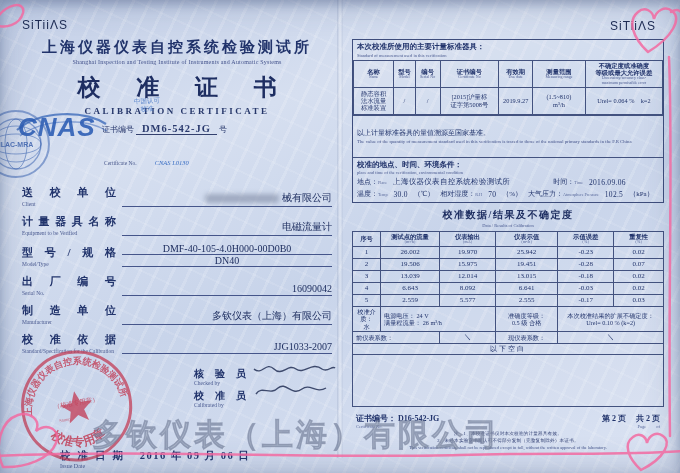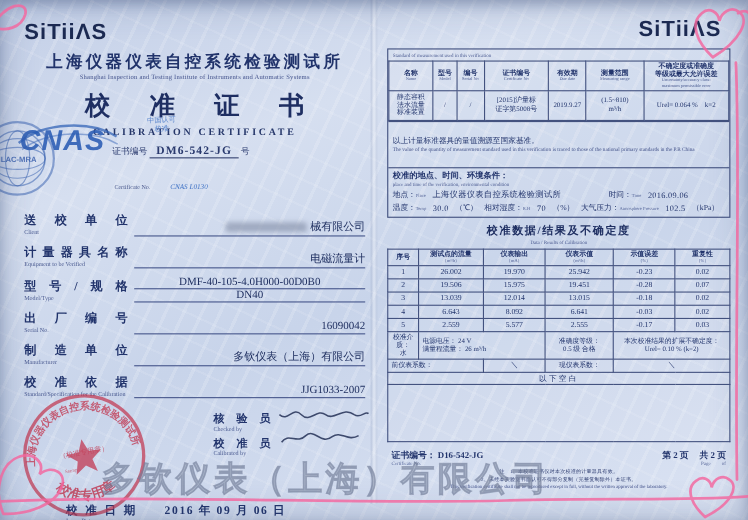--- a/index.html
+++ b/index.html
@@ -10,21 +10,21 @@
   repeating-linear-gradient(115deg, rgba(255,255,255,.16) 0 3px, rgba(255,255,255,0) 3px 15px),
   repeating-linear-gradient(25deg, rgba(255,255,255,.10) 0 2px, rgba(255,255,255,0) 2px 22px),
   linear-gradient(160deg,#c3cfe7 0%,#d6dff0 28%,#c8d4ea 55%,#dbe3f3 100%);}
 #canvas::before{content:'';position:absolute;inset:0;z-index:50;pointer-events:none;
  box-shadow:inset 0 0 34px rgba(45,65,110,.32), inset 0 4px 10px rgba(45,65,110,.28);}
 .crease{position:absolute;left:337px;top:0;width:6px;height:458px;z-index:5;
  background:linear-gradient(90deg,rgba(80,100,145,.18),rgba(255,255,255,.35),rgba(80,100,145,.10));}
 
 
 .pageL{position:absolute;left:0;top:0;width:340px;height:473px;padding:18px 8px 0 22px;z-index:10}
-.logo{font-family:"Liberation Sans",sans-serif;font-weight:bold;font-size:20px;letter-spacing:1px;color:#1c2a52}
+.logo{font-family:"Liberation Sans",sans-serif;font-weight:normal;font-size:12px;letter-spacing:1px;color:#1c2a52}
 .instCn{text-align:center;font-size:15px;font-weight:bold;letter-spacing:3px;margin-top:6px;color:#21336b}
 .instEn{text-align:center;font-size:6px;color:#44538c;margin-top:2px;letter-spacing:.2px}
 .titleCn{text-align:center;font-size:23px;font-weight:bold;letter-spacing:15px;text-indent:15px;margin-top:7px;color:#1e2e62}
 .titleWrap{position:relative}
 .titleEn{text-align:center;font-size:9px;font-weight:bold;letter-spacing:2.5px;margin-top:3px;color:#26376a;
  font-family:"Liberation Serif",serif}
 .blueMark{position:absolute;left:112px;top:-9px;color:#3b6fc4;opacity:.8;transform:rotate(-3deg);
  font-size:6.5px;line-height:1.2;text-align:center;z-index:3}
 .certRow{margin:7px 0 16px 80px;font-size:8px;color:#2a3a6e;white-space:nowrap}
 .certNo{font-size:10.5px;font-weight:bold;letter-spacing:1px;border-bottom:1px solid #33406e;padding:0 6px}
@@ -46,21 +46,21 @@
 .blurBlob{display:inline-block;width:74px;height:9px;background:#8f9ab2;border-radius:2px;filter:blur(2.5px);
  opacity:.75;vertical-align:middle;margin-right:3px}
 .sigZone{position:relative;height:86px;margin-top:2px}
 .seal{position:absolute;left:-6px;top:-16px;transform:rotate(-10deg);opacity:.92}
 .sigs{position:absolute;left:172px;top:2px;width:146px}
 .sigRow{position:relative;height:22px}
 .sigLab{display:inline-block;width:52px;font-size:10px;font-weight:bold;text-align:justify;text-align-last:justify;color:#22346c}
 .sigEn{font-size:5.5px;color:#4a5a90;margin-top:-1px}
 .sigInk{position:absolute;left:56px;top:-4px}
 .dateRow{margin:2px 0 0 38px;font-size:10.5px;font-weight:bold;color:#22346c}
-.dateLab{display:inline-block;width:63px;text-align:justify;text-align-last:justify;margin-right:24px}
+.dateLab{display:inline-block;width:63px;text-align:justify;text-align-last:justify;margin-right:14px}
 .dateVal{letter-spacing:1.5px}
 .dateEn{margin-left:38px;font-size:6px;color:#4a5a90}
 
 
 .pageR{position:absolute;left:340px;top:0;width:340px;height:473px;padding:16px 16px 0 12px;z-index:10}
 .logoR{text-align:right;padding-right:8px}
 .boxA{border:1px solid #3e4d7c;margin-top:5px;background:rgba(255,255,255,.06)}
 .secPad{padding:2px 4px}
 .stdCn{font-size:7.5px;font-weight:bold;color:#22346c}
 .stdEn{font-size:4.5px;color:#4a5a90;margin-top:.5px}
@@ -244,20 +244,21 @@
     </div>
     <div class="dateEn">Issue Date</div>
 
   </div>
 
   <div class="pageR">
     <div class="logoR"><span class="logo">SiTiiΛS</span></div>
 
     <div class="boxA">
       <div class="secPad">
+        <div class="stdCn">本次校准所使用的主要计量标准器具：</div>
         <div class="stdEn">Standard of measurement used in this verification</div>
       </div>
       <table class="stdT">
         <colgroup>
             <col style="width:13%">
             <col style="width:7%">
             <col style="width:8%">
             <col style="width:19%">
             <col style="width:11%">
             <col style="width:17%">

